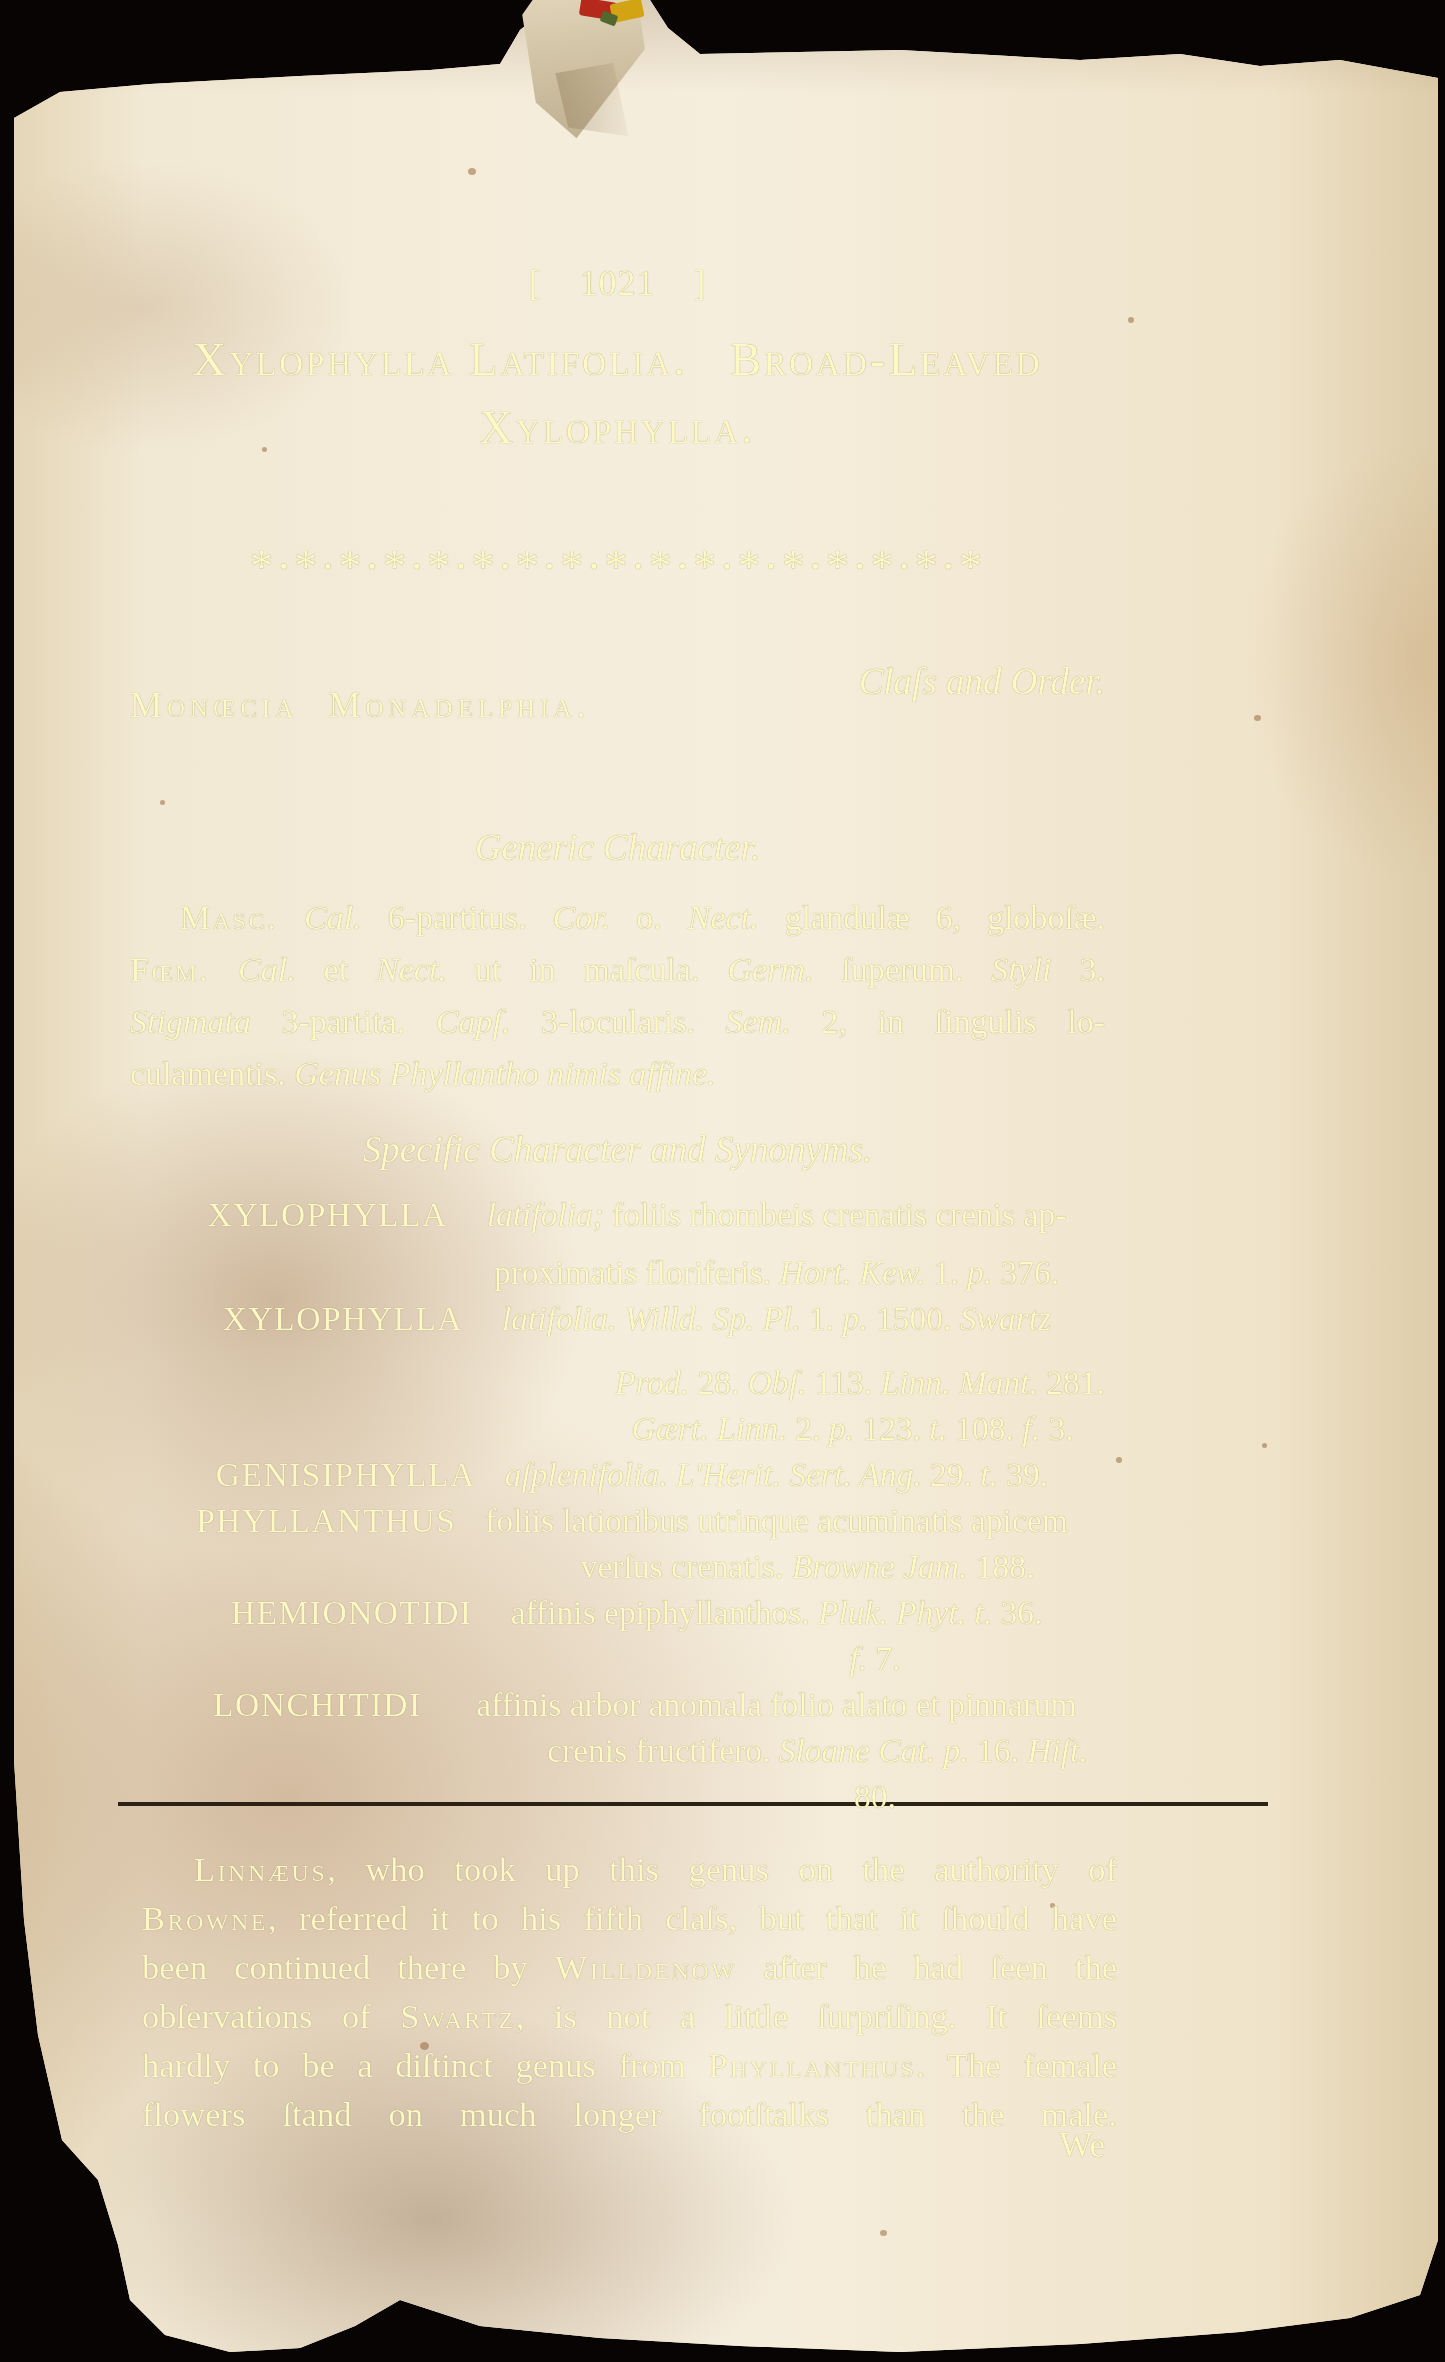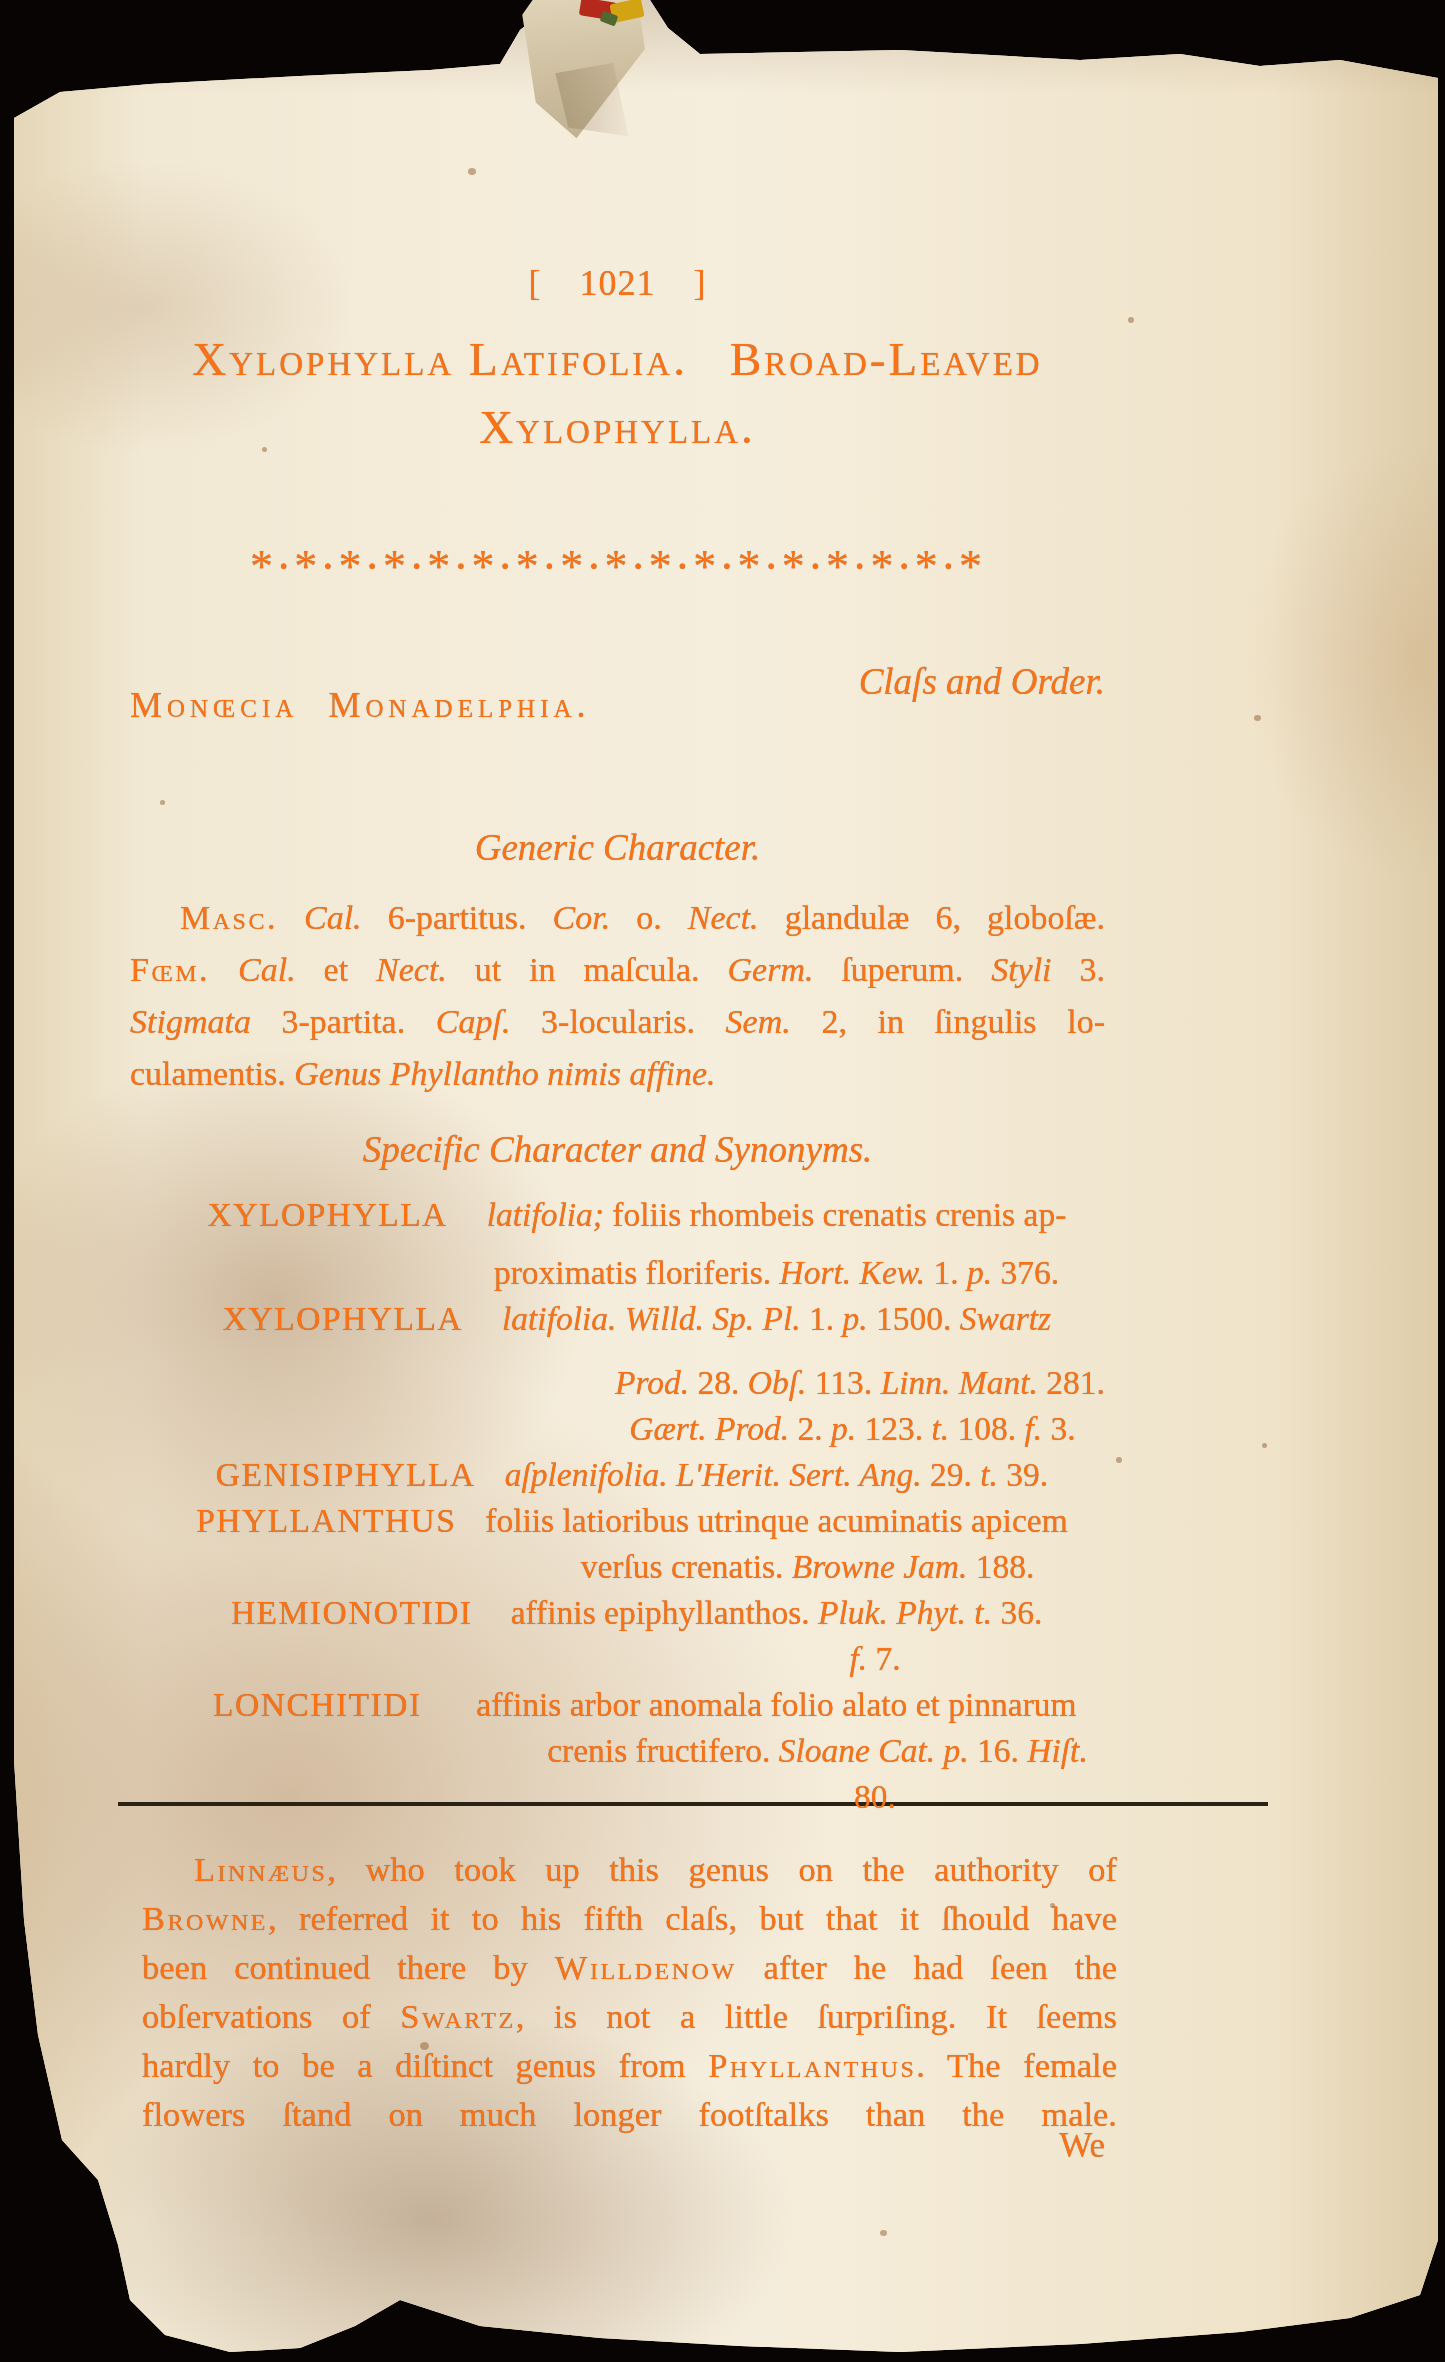--- a/index.html
+++ b/index.html
@@ -33,21 +33,21 @@
     transform:rotate(-28deg);background:linear-gradient(120deg,rgba(120,95,60,.35),rgba(120,95,60,0));
     clip-path:polygon(20% 0,100% 20%,70% 100%,0 60%);}
   .mark-red{position:absolute;left:580px;top:0px;width:36px;height:18px;z-index:3;
     background:#b5281c;transform:rotate(9deg);border-radius:3px;}
   .mark-yellow{position:absolute;left:611px;top:1px;width:32px;height:19px;z-index:3;
     background:#d2a414;transform:rotate(-12deg);border-radius:3px;}
   .mark-green{position:absolute;left:601px;top:13px;width:16px;height:11px;z-index:3;
     background:#51682f;transform:rotate(20deg);border-radius:2px;}
   
   .content{position:absolute;left:130px;top:0;width:975px;height:2362px;z-index:5;
-    color:#f97316;text-shadow:0 0 0.8px rgba(46,38,24,0.55);}
+    color:#fef9c3;text-shadow:0 0 0.8px rgba(46,38,24,0.55);}
   .blk{position:absolute;width:100%;}
   .num{top:262px;font-size:36px;text-align:center;letter-spacing:1px;}
   .title1{top:332px;display:flex;justify-content:center;column-gap:42px;
     font-variant:small-caps;font-size:47px;letter-spacing:3px;}
   .title2{top:400px;text-align:center;font-variant:small-caps;font-size:47px;letter-spacing:3px;}
   .ornament{top:540px;text-align:center;font-size:46px;letter-spacing:3px;}
   .head-it{font-style:italic;font-size:37px;text-align:center;}
   .h-classorder{top:660px;text-align:right;}
   .classorder-val{top:684px;text-align:left;font-variant:small-caps;font-size:36px;
     letter-spacing:5px;word-spacing:16px;}
@@ -113,21 +113,21 @@
         <div class="tline just"><span class="it">Stigmata</span><span class="rm"> 3-partita.  </span><span class="it">Capſ.</span><span class="rm"> 3-locularis.  </span><span class="it">Sem.</span><span class="rm"> 2, in ſingulis lo-</span></div>
         <div class="tline"><span class="rm">culamentis.  </span><span class="it">Genus Phyllantho nimis affine.</span></div>
       </div>
 
     <div class="blk head-it h-specific">Specific Character and Synonyms.</div>
     <div class="blk syn-lines">
         <div class="tline"><span class="syn-label">XYLOPHYLLA</span><span class="it">latifolia;</span><span class="rm"> foliis rhombeis crenatis crenis ap-</span></div>
         <div class="tline" style="padding-left: 318px; margin-top: 12px;"><span class="rm">proximatis floriferis.  </span><span class="it">Hort. Kew.</span><span class="rm"> 1. </span><span class="it">p.</span><span class="rm"> 376.</span></div>
         <div class="tline"><span class="syn-label">XYLOPHYLLA</span><span class="it">latifolia. Willd. Sp. Pl.</span><span class="rm"> 1. </span><span class="it">p.</span><span class="rm"> 1500.  </span><span class="it">Swartz</span></div>
         <div class="tline" style="padding-left: 485px; margin-top: 18px;"><span class="it">Prod.</span><span class="rm"> 28.  </span><span class="it">Obſ.</span><span class="rm"> 113.   </span><span class="it">Linn. Mant.</span><span class="rm"> 281.</span></div>
-        <div class="tline" style="padding-left: 470px;"><span class="it">Gært. Prod.</span><span class="rm"> 2. </span><span class="it">p.</span><span class="rm"> 123. </span><span class="it">t.</span><span class="rm"> 108. </span><span class="it">f.</span><span class="rm"> 3.</span></div>
+        <div class="tline" style="padding-left: 470px;"><span class="it">Gært. Linn.</span><span class="rm"> 2. </span><span class="it">p.</span><span class="rm"> 123. </span><span class="it">t.</span><span class="rm"> 108. </span><span class="it">f.</span><span class="rm"> 3.</span></div>
         <div class="tline"><span class="syn-label">GENISIPHYLLA</span><span class="it">aſplenifolia. L'Herit. Sert. Ang.</span><span class="rm"> 29. </span><span class="it">t.</span><span class="rm"> 39.</span></div>
         <div class="tline"><span class="syn-label">PHYLLANTHUS</span><span class="rm">foliis latioribus utrinque acuminatis apicem</span></div>
         <div class="tline" style="padding-left: 380px;"><span class="rm">verſus crenatis.   </span><span class="it">Browne Jam.</span><span class="rm"> 188.</span></div>
         <div class="tline"><span class="syn-label">HEMIONOTIDI</span><span class="rm">affinis epiphyllanthos.   </span><span class="it">Pluk. Phyt. t.</span><span class="rm"> 36.</span></div>
         <div class="tline" style="padding-left: 515px;"><span class="it">f.</span><span class="rm"> 7.</span></div>
         <div class="tline"><span class="syn-label">LONCHITIDI</span><span class="rm">affinis arbor anomala folio alato et pinnarum</span></div>
         <div class="tline" style="padding-left: 400px;"><span class="rm">crenis fructifero.  </span><span class="it">Sloane Cat. p.</span><span class="rm"> 16.  </span><span class="it">Hiſt.</span></div>
         <div class="tline" style="padding-left: 515px;"><span class="rm">80.</span></div>
       </div>
 

